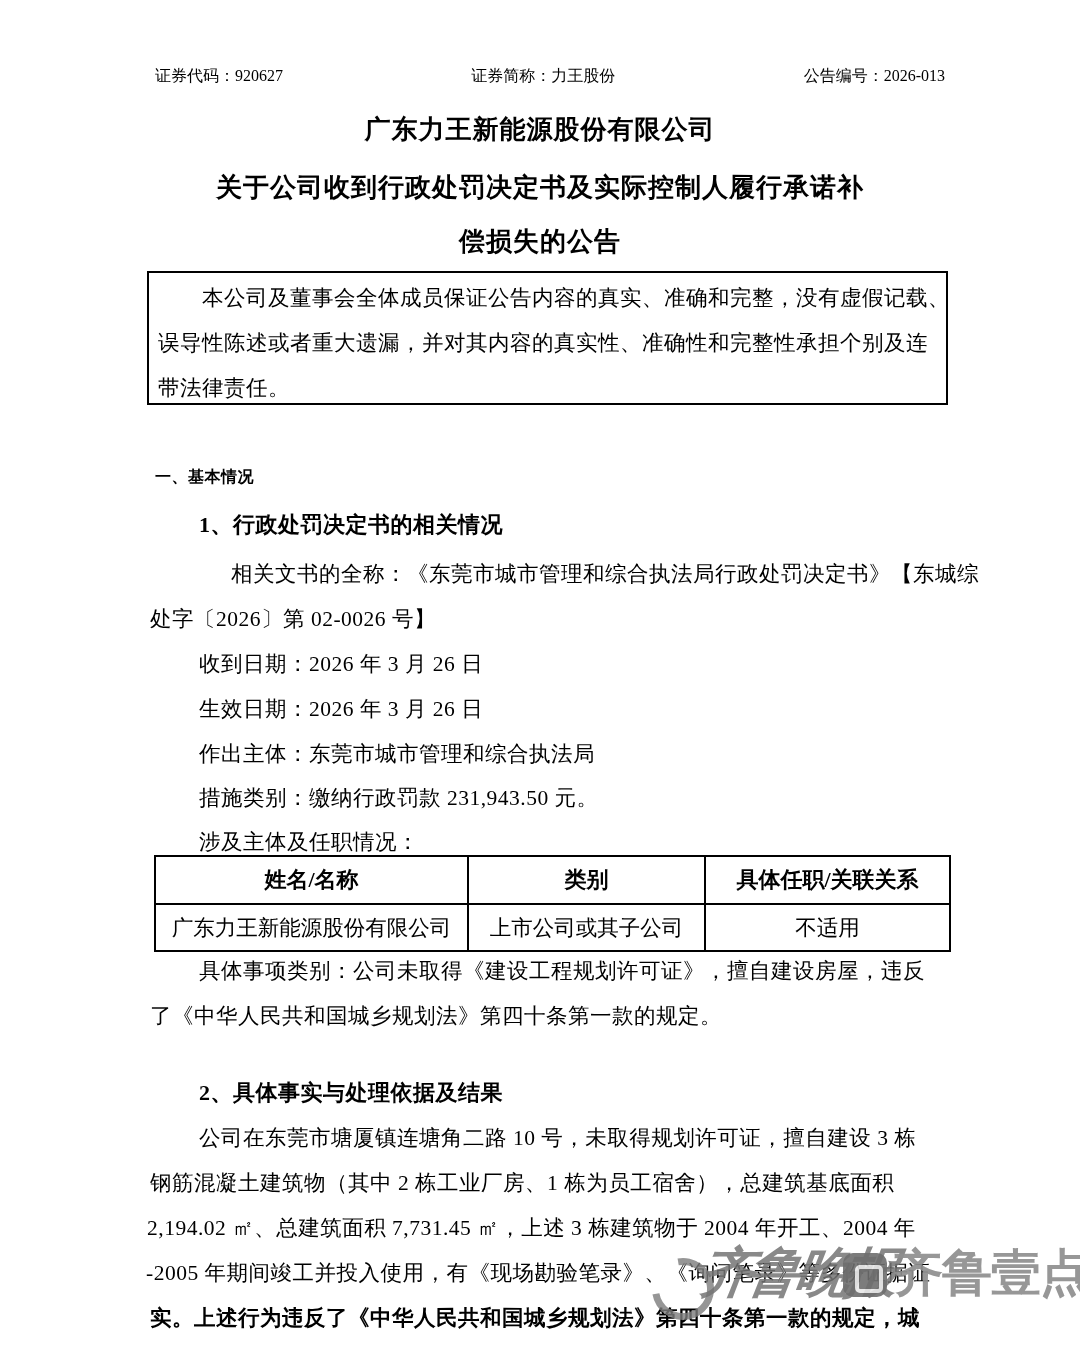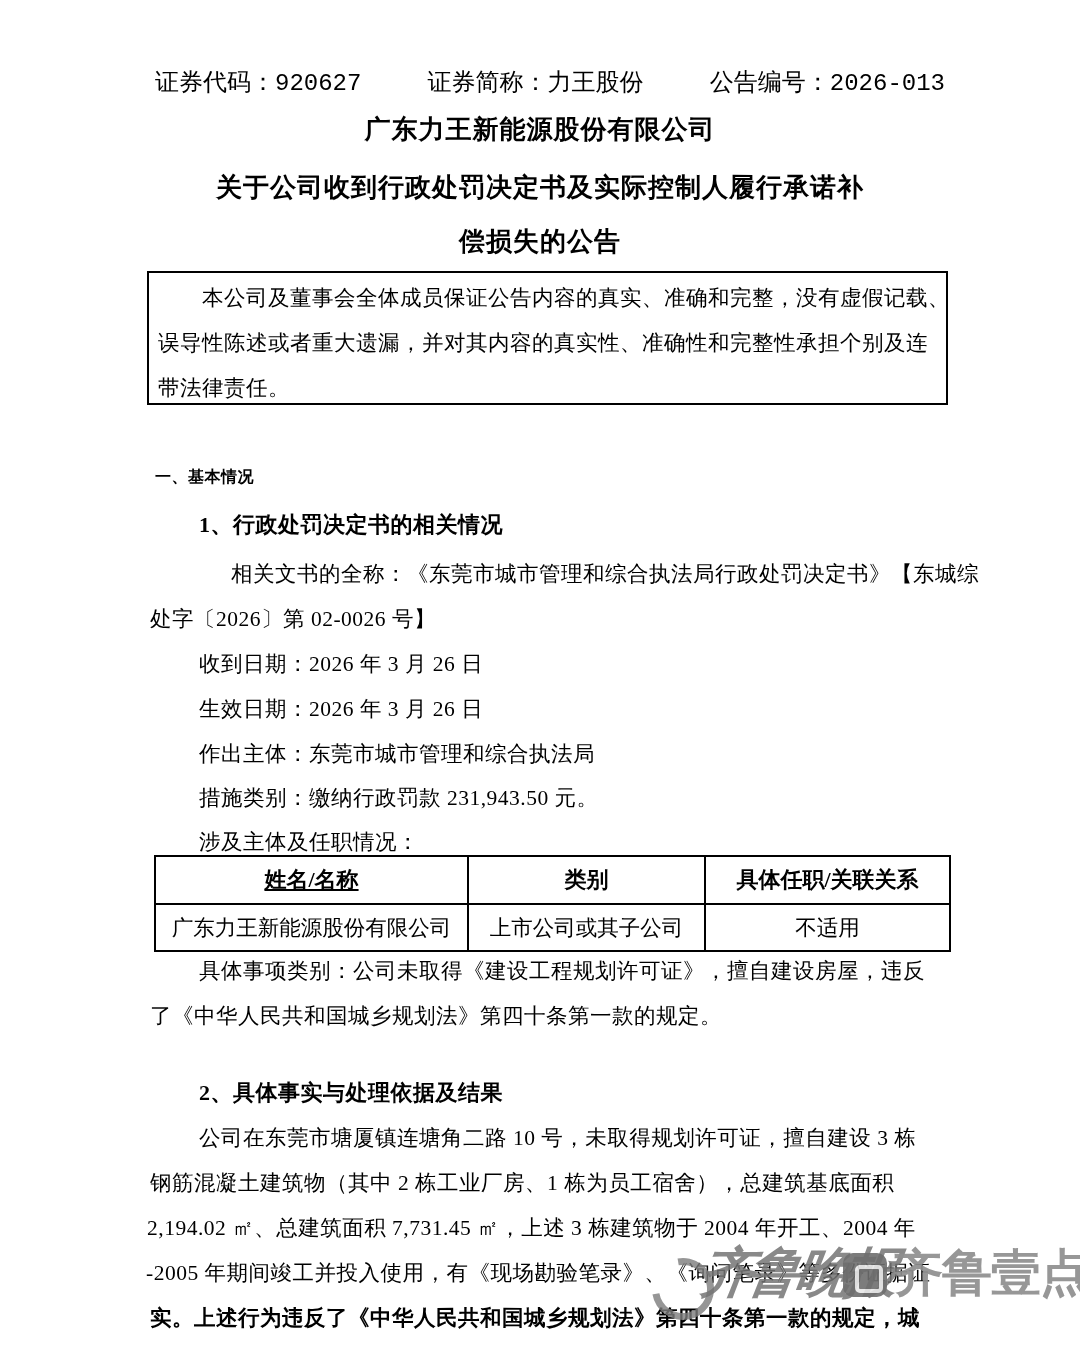--- a/index.html
+++ b/index.html
@@ -10,21 +10,21 @@
     color:#000000;
     font-family:"Liberation Serif","DejaVu Serif",serif;
     overflow:hidden;
   }
   .abs{position:absolute;}
   .ln{position:absolute;font-size:21.5px;line-height:30px;white-space:nowrap;letter-spacing:0.5px;}
   .bold{font-weight:700;}
   .header-row{
     position:absolute;top:66px;left:155px;width:790px;
     display:flex;justify-content:space-between;
-    font-size:24px;white-space:nowrap;font-family:Liberation Mono, monospace;
+    font-size:16px;white-space:nowrap;
   }
   .title{position:absolute;left:0;width:1080px;text-align:center;font-weight:700;font-size:26px;white-space:nowrap;letter-spacing:1px;}
   .t1{top:112px;}
   .t2{top:170px;}
   .t3{top:224px;}
   .box{
     position:absolute;top:271px;left:147px;width:797px;height:130px;
     border:2px solid #000000;
   }
   .box .bl{position:absolute;left:9px;font-size:21.5px;white-space:nowrap;letter-spacing:0.5px;}
@@ -37,21 +37,21 @@
     position:absolute;top:855px;left:154px;width:789px;
     border-collapse:collapse;table-layout:fixed;
   }
   table.subjects th, table.subjects td{
     border:2px solid #000000;
     text-align:center;vertical-align:middle;
     font-size:21.5px;padding:0;overflow:hidden;white-space:nowrap;
   }
   table.subjects th{height:46px;font-weight:700;font-size:22px;}
   table.subjects td{height:45px;font-weight:400;}
-  .c1{width:311px;text-decoration:underline;}
+  .c1{width:311px;}
   .c2{width:235px;}
   .c3{width:243px;}
   
   .wm{position:absolute;opacity:0.82;}
   .wm-swirl{
     top:1258px;left:652px;width:48px;height:48px;
     border:7px solid #7d7d7d;border-radius:50%;
     border-left-color:transparent;
     transform:rotate(35deg);
     opacity:0.8;

